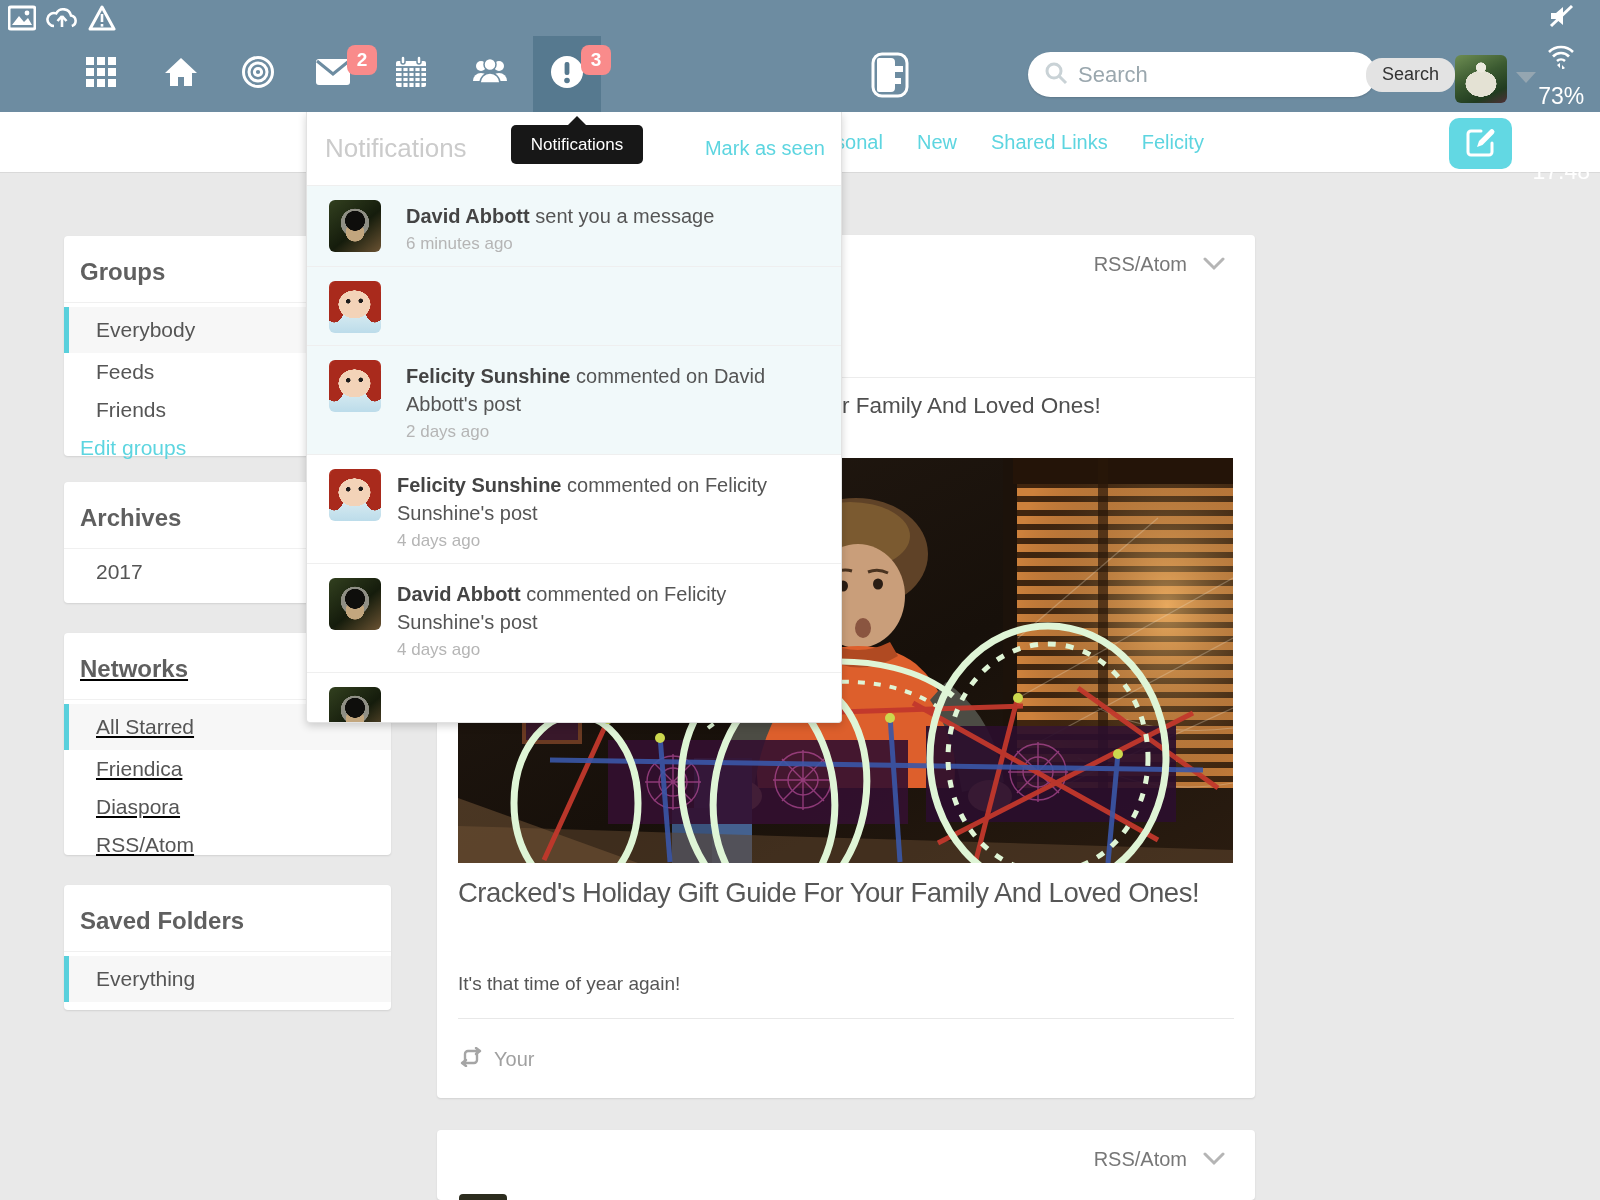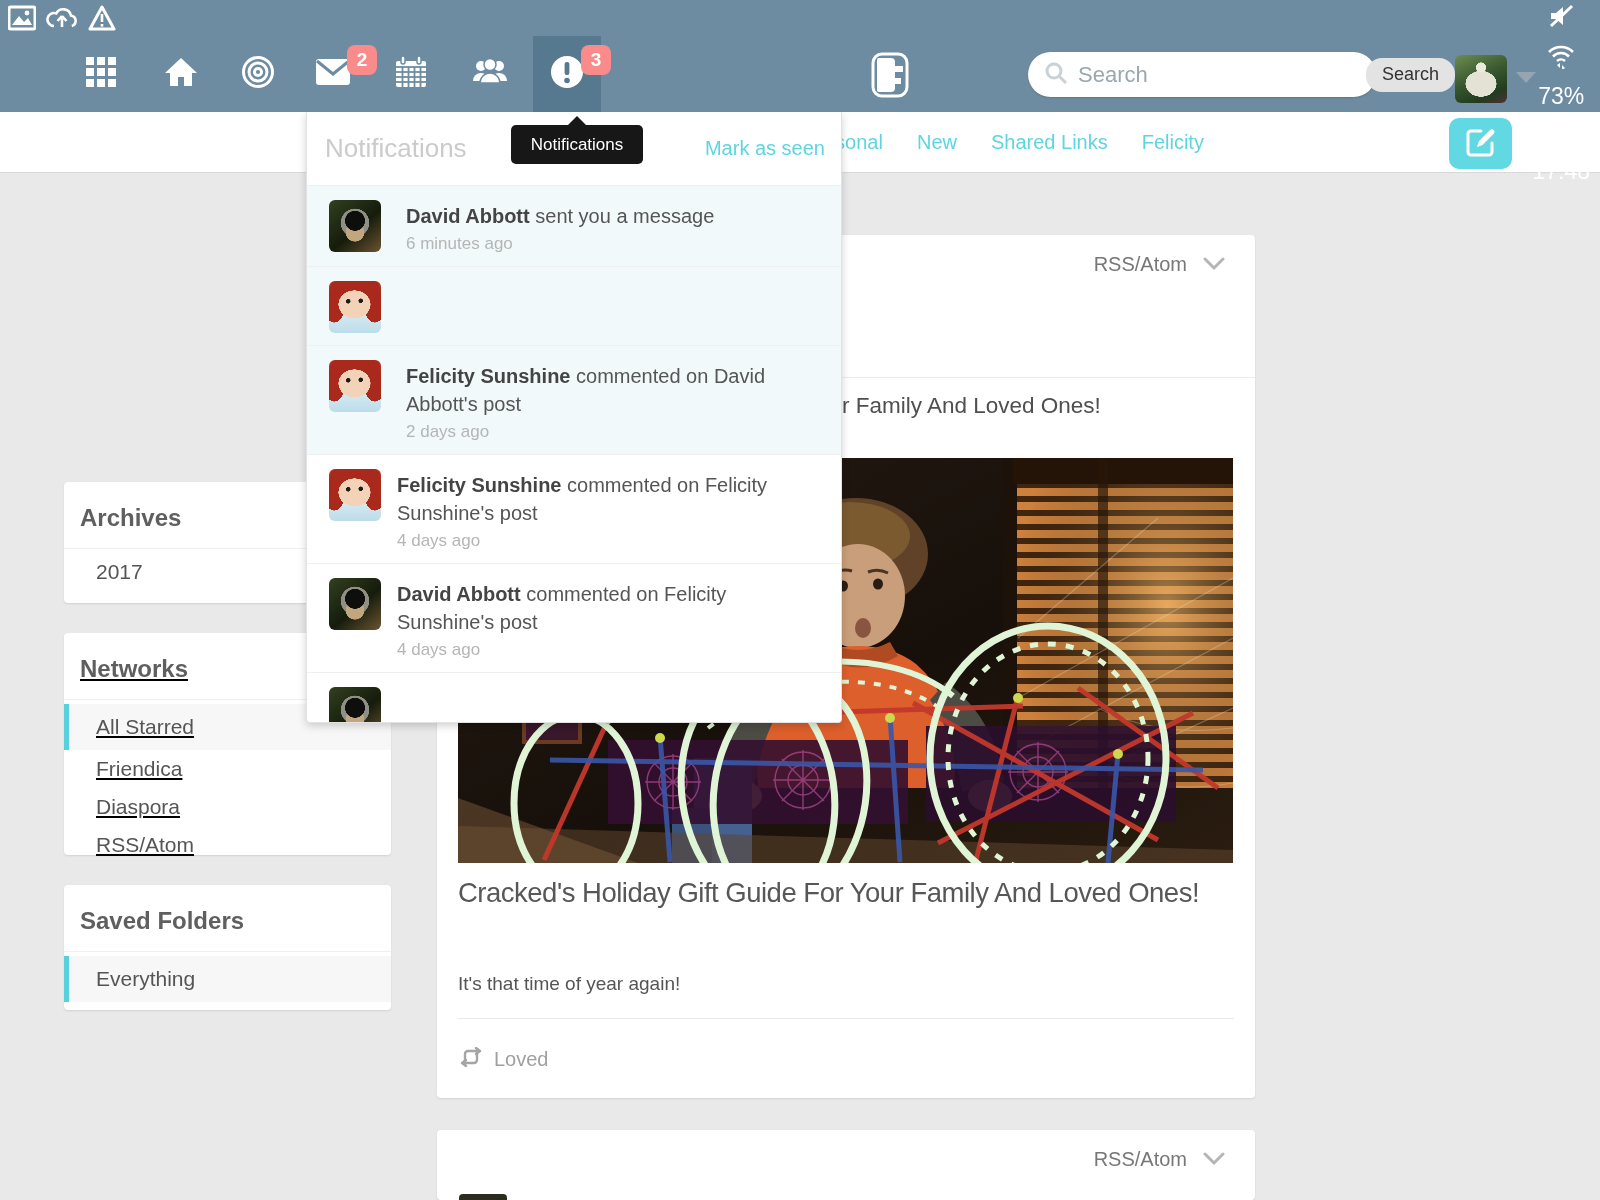--- a/index.html
+++ b/index.html
@@ -261,20 +261,30 @@
     <button class="compose-btn">
       <span>
         <svg width="32" height="32" viewBox="0 0 32 32">
             <path d="M27 17 v9 a3 3 0 0 1-3 3 H6 a3 3 0 0 1-3-3 V8 a3 3 0 0 1 3-3 h10" fill="none" stroke="#fff" stroke-width="3" stroke-linecap="round"></path>
             <path d="M12 21 l2-6 L25 4 a2.6 2.6 0 0 1 3.7 3.7 L17.5 19 Z" fill="#fff"></path>
           </svg>
       </span>
     </button>
   </div>
 
+  <div class="panel" style="top:236px;height:220px;">
+    <h3>Groups</h3>
+    <div class="pdiv"></div>
+    <div class="plist">
+      <div class="pitem active">Everybody</div>
+      <div class="pitem">Feeds</div>
+      <div class="pitem">Friends</div>
+      <div class="pitem linkish">Edit groups</div>
+    </div>
+  </div>
 
   <div class="panel" style="top:482px;height:121px;">
     <h3>Archives</h3>
     <div class="pdiv"></div>
     <div class="plist">
       <div class="pitem">2017</div>
     </div>
   </div>
 
   <div class="panel" style="top:633px;height:222px;text-decoration:underline;">
@@ -419,21 +429,21 @@
     <div class="link-title">Cracked's Holiday Gift Guide For Your Family And Loved Ones!</div>
     <div class="post-body">It's that time of year again!</div>
     <div class="post-divider2"></div>
     <div class="share-row">
       <span>
         <svg width="26" height="20" viewBox="0 0 26 20">
             <path d="M7 16 V7 a3 3 0 0 1 3-3 h8 M18 1 l4 3 -4 3" fill="none" stroke="#a5a5a5" stroke-width="2.4" stroke-linecap="round" stroke-linejoin="round"></path>
             <path d="M19 4 v9 a3 3 0 0 1-3 3 H8 M8 19 l-4-3 4-3" fill="none" stroke="#a5a5a5" stroke-width="2.4" stroke-linecap="round" stroke-linejoin="round"></path>
           </svg>
       </span>
-      <span>Loved</span>
+      <span>Your</span>
     </div>
   </div>
 
   <div class="card" style="top:1130px;height:70px;">
     <div class="card-head">
       <span>RSS/Atom</span>
       <span>
         <svg width="22" height="14" viewBox="0 0 22 14">
             <path d="M2 2 L11 11 L20 2" fill="none" stroke="#b5b5b5" stroke-width="3" stroke-linecap="round"></path>
           </svg>

